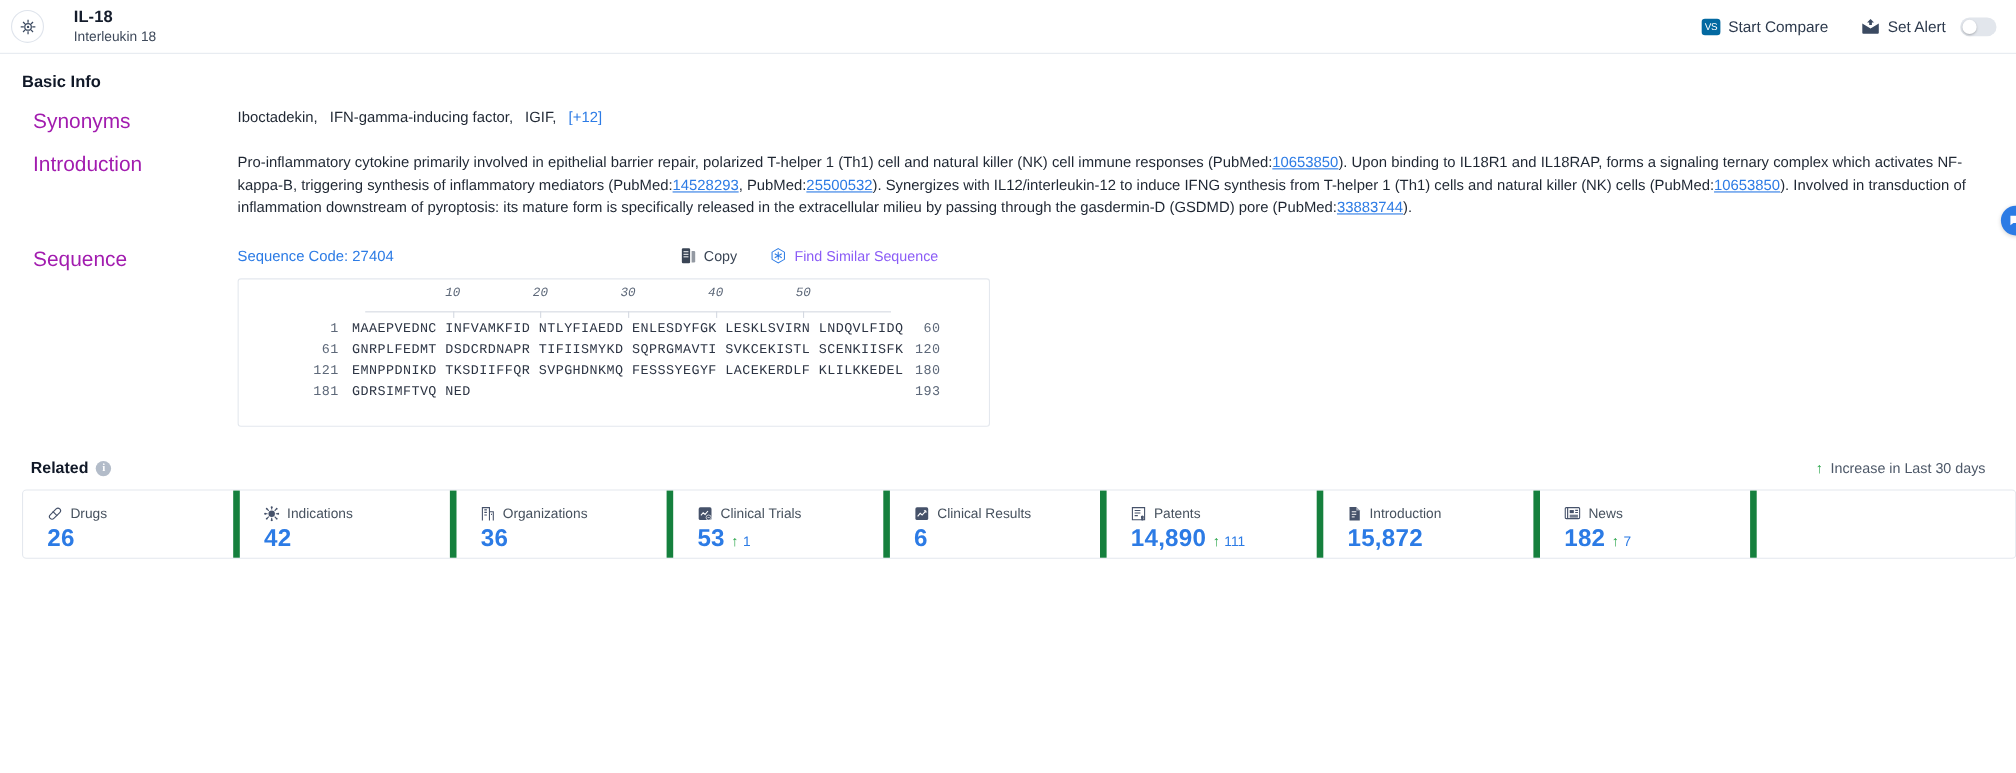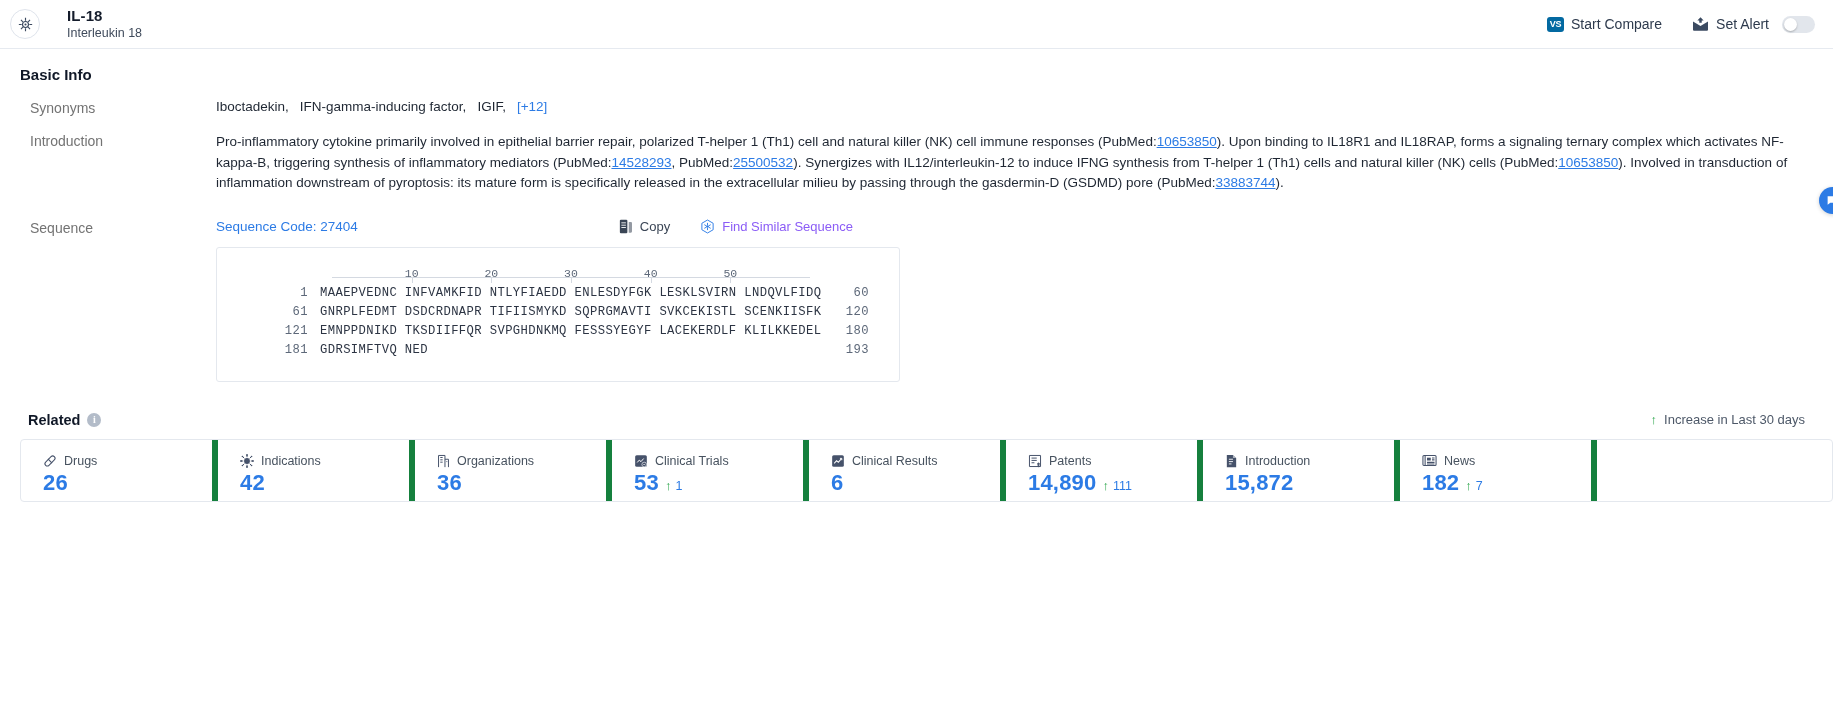--- a/index.html
+++ b/index.html
@@ -28,40 +28,40 @@
     display:flex;align-items:center;justify-content:center;
     color:#3c4a60;
   }
   .brand-text{ display:flex; flex-direction:column; justify-content:center; line-height:1.05;}
   .brand-title{ font-size:15px; font-weight:bold; color:#141c2b; letter-spacing:.1px;}
   .brand-sub{ font-size:12.5px; color:#3f4a5b; margin-top:3px;}
   .header-right{ margin-left:auto; display:flex; align-items:center; gap:30px;}
   .hdr-btn{ display:flex; align-items:center; gap:7px; font-size:14px; color:#2d3a4d; cursor:pointer;}
   .vs-badge{
     width:17px;height:15px;border-radius:3px;background:#0369a1;color:#fff;
-    font-size:9px;font-weight:bold;display:flex;align-items:center;justify-content:center;
+    font-size:9px;font-weight:normal;display:flex;align-items:center;justify-content:center;
     letter-spacing:-.3px;
   }
   .toggle{
     width:33px;height:17px;border-radius:9px;background:#e2e6ec;position:relative;
     margin-left:6px;cursor:pointer;
   }
   .toggle::after{
     content:"";position:absolute;left:2px;top:2px;width:13px;height:13px;border-radius:50%;
     background:#fff;box-shadow:0 1px 2px rgba(0,0,0,.25);
   }
 
   
   .content{ padding:0 20px; }
   .section-title{
     font-size:15px; font-weight:bold; color:#101827; margin:17px 0 0 0;
   }
   .row{ display:flex; margin-top:16px; }
   .row-label{
-    width:196px; flex:0 0 196px; font-size:14px; color:#737373; padding-left:10px; padding-top:1px;
+    width:196px; flex:0 0 196px; font-size:19px; color:#a21caf; padding-left:10px; padding-top:1px;
   }
   .row-body{ flex:1; font-size:13.5px; color:#1f2733; }
 
   .syn-item{ margin-right:11px; }
   .lnk-u{ color:#2c7be5; text-decoration:underline; cursor:pointer; }
   .syn-more{ color:#2c7be5; cursor:pointer; }
 
   .intro{ line-height:20.5px; position:relative; max-width:1640px; text-align:left;}
 
   
@@ -83,28 +83,29 @@
     position:relative;
   }
   .ruler{ position:relative; height:28px; margin-left:115px; width:478px; }
   .ruler-line{
     position:absolute; left:0; bottom:8px; width:478px; height:1px; background:#d4d9e1;
   }
   .ruler-tick{
     position:absolute; bottom:3px; width:1px; height:6px; background:#d4d9e1;
   }
   .ruler-num{
-    position:absolute; bottom:6px; font-size:11.5px; color:#5d6879;
+    position:absolute; bottom:19px; font-size:11.5px; color:#5d6879;
     transform:translateX(-50%);
     font-family:"Liberation Mono", monospace;
+    font-style:italic;
   }
   .seq-row{ display:flex; align-items:baseline; height:19px; letter-spacing:.4px; }
   .seq-start{ width:103px; text-align:right; color:#5d6879; padding-right:12px;}
   .seq-blocks{ width:473px; white-space:pre; color:#2c3443;}
-  .seq-end{ width:62px; text-align:right; color:#5d6879;margin-left:14px;}
+  .seq-end{ width:62px; text-align:right; color:#5d6879;}
 
   
   .related-head{ display:flex; align-items:center; margin-top:30px; padding:0 8px; }
   .related-title{ font-size:14.5px; font-weight:bold; color:#101827; }
   .info-dot{
     width:14px;height:14px;border-radius:50%;background:#b3bcc9;color:#fff;
     font-size:10px;font-weight:bold;display:inline-flex;align-items:center;justify-content:center;
     margin-left:7px; font-family:"Liberation Serif", serif;
   }
   .legend{ margin-left:auto; display:flex; align-items:center; gap:7px; font-size:13px; color:#4d5868;}

